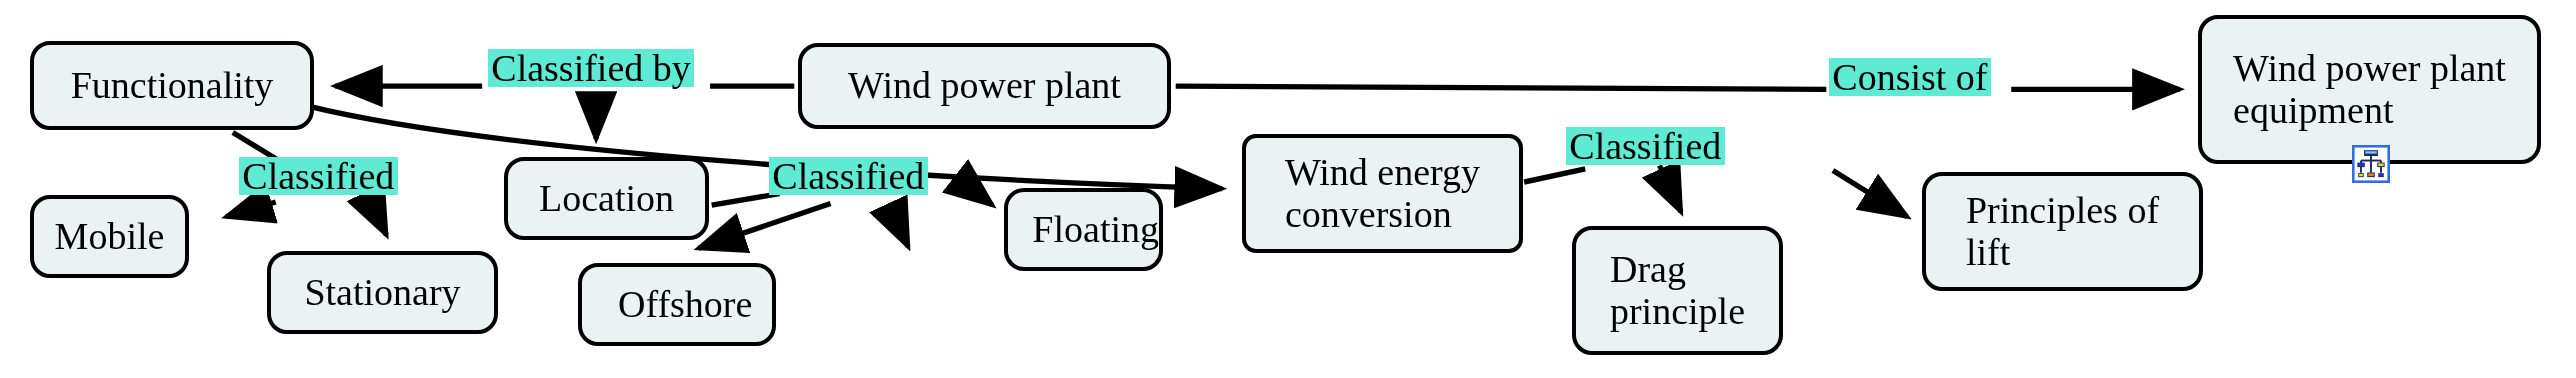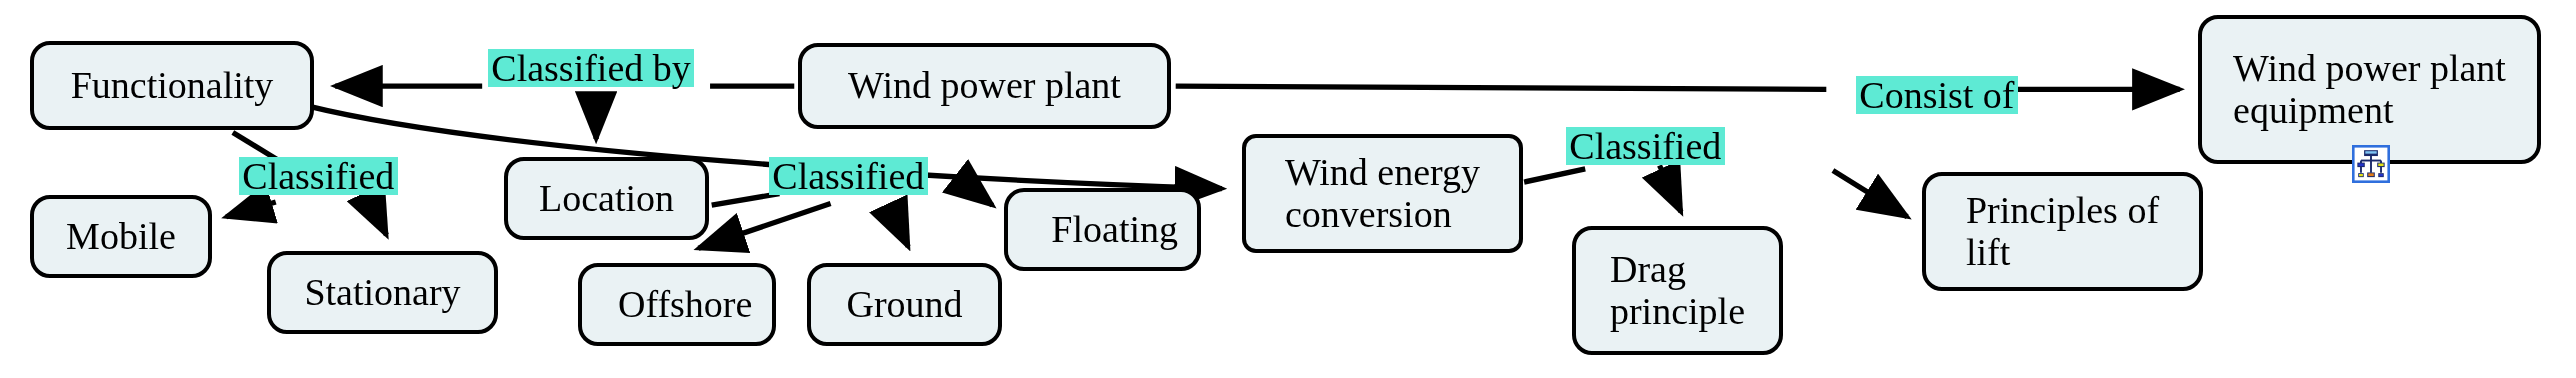--- a/index.html
+++ b/index.html
@@ -91,45 +91,42 @@
       <line x1="712" y1="52" x2="1106" y2="54"></line>
 
       <line x1="1218" y1="54" x2="1320" y2="54" marker-end="url(#ah)"></line>
     </g>
   </svg>
 
   <div class="node" style="left: 30px; top: 41px; width: 284px; height: 89px;">
     <span class="label">Functionality</span>
   </div>
 
-  <div class="node" style="left: 30px; top: 195px; width: 182px; height: 83px;">
+  <div class="node" style="left: 30px; top: 195px; width: 159px; height: 83px;">
     <span class="label">Mobile</span>
   </div>
 
   <div class="node" style="left: 267px; top: 251px; width: 231px; height: 83px;">
     <span class="label">Stationary</span>
   </div>
 
   <div class="node" style="left: 798px; top: 43px; width: 373px; height: 86px;">
     <span class="label">Wind power plant</span>
   </div>
 
   <div class="node" style="left: 504px; top: 157px; width: 205px; height: 83px;">
     <span class="label">Location</span>
   </div>
 
   <div class="node" style="left: 578px; top: 263px; width: 198px; height: 83px; padding-left: 28px;">
     <span class="label">Offshore</span>
   </div>
 
-  <div class="node" style="left: 807px; top: 263px; width: 195px; height: 83px;">
-    <span class="label">Ground</span>
-  </div>
 
-  <div class="node" style="left: 1004px; top: 188px; width: 197px; height: 83px; padding-left: 36px;">
+  <div class="node" style="left: 1004px; top: 188px; width: 159px; height: 83px; padding-left: 36px;">
     <span class="label">Floating</span>
   </div>
 
   <div class="node" style="left: 1242px; top: 134px; width: 281px; height: 119px; border-radius: 14px;">
     <span class="label">Wind energy
 conversion</span>
   </div>
 
   <div class="node" style="left: 1572px; top: 226px; width: 211px; height: 129px;">
     <span class="label">Drag
@@ -169,16 +166,16 @@
   </div>
 
   <div class="edge-label" style="left:488px;top:49px;">Classified by</div>
 
   <div class="edge-label" style="left:239px;top:157px;">Classified</div>
 
   <div class="edge-label" style="left:769px;top:157px;">Classified</div>
 
   <div class="edge-label" style="left:1566px;top:127px;">Classified</div>
 
-  <div class="edge-label" style="left:1829px;top:76px;margin-left:27px;">Consist of</div>
+  <div class="edge-label" style="left:1829px;top:58px;">Consist of</div>
 
 </div>
 
 
 </body></html>

